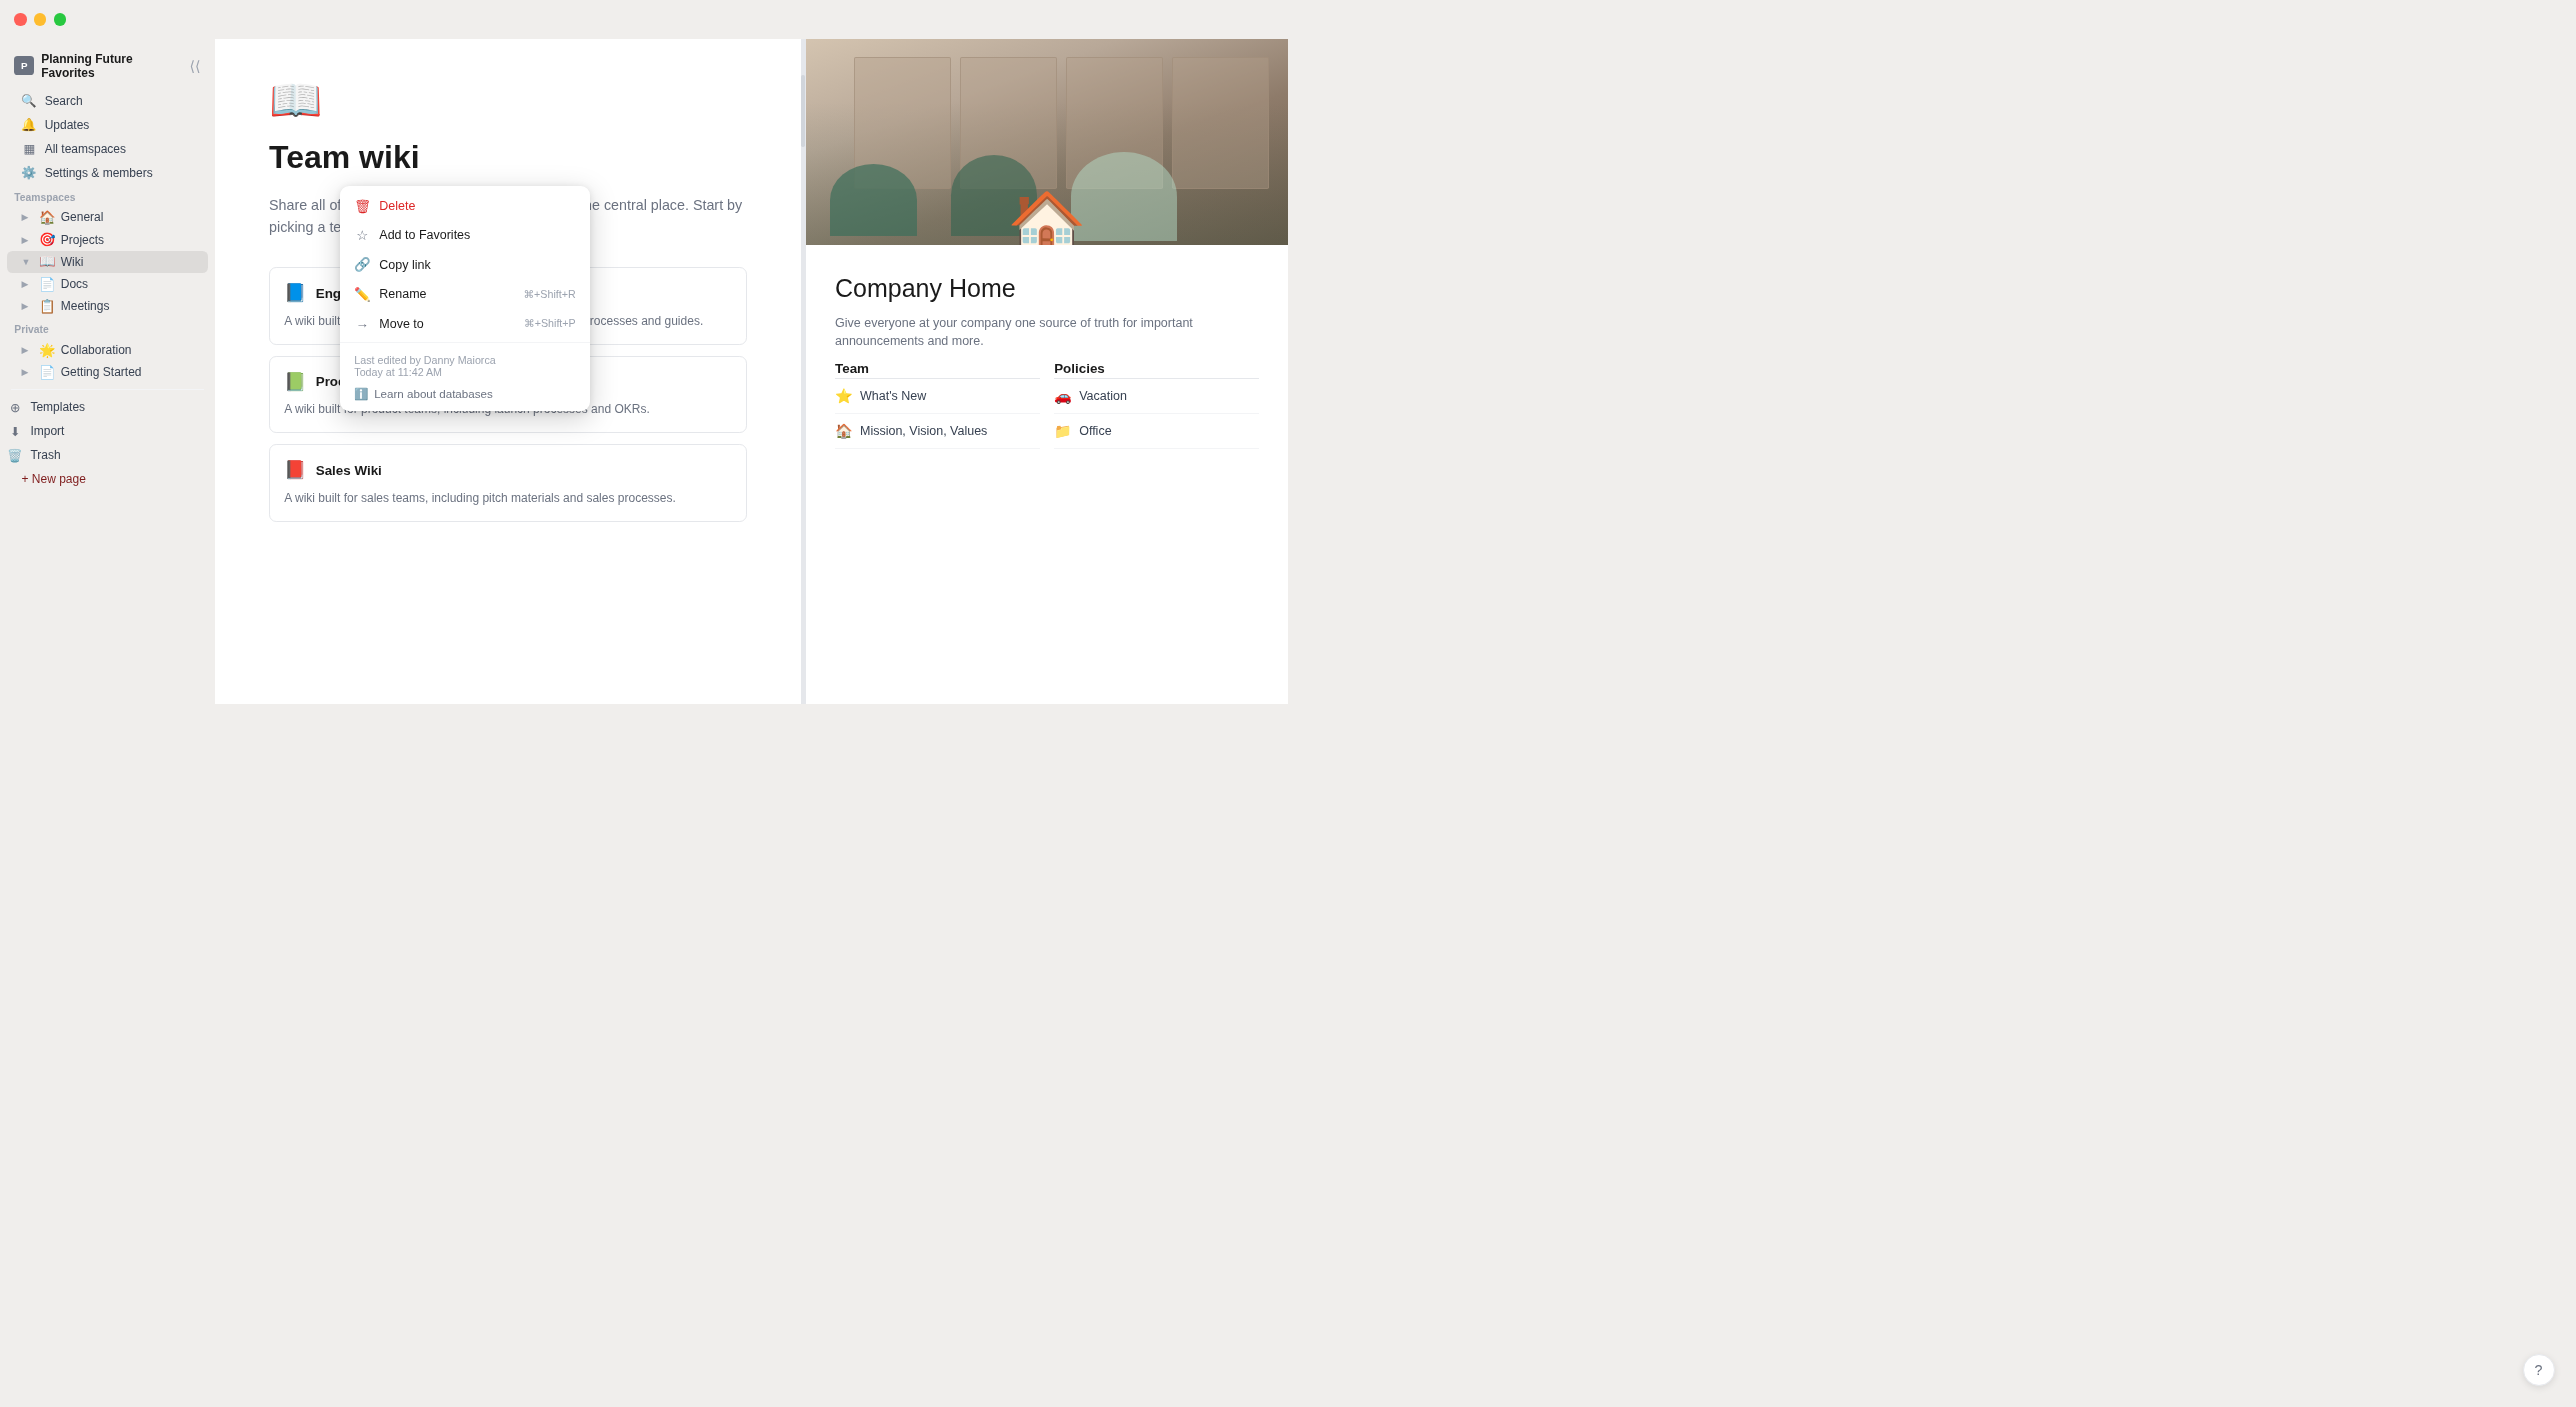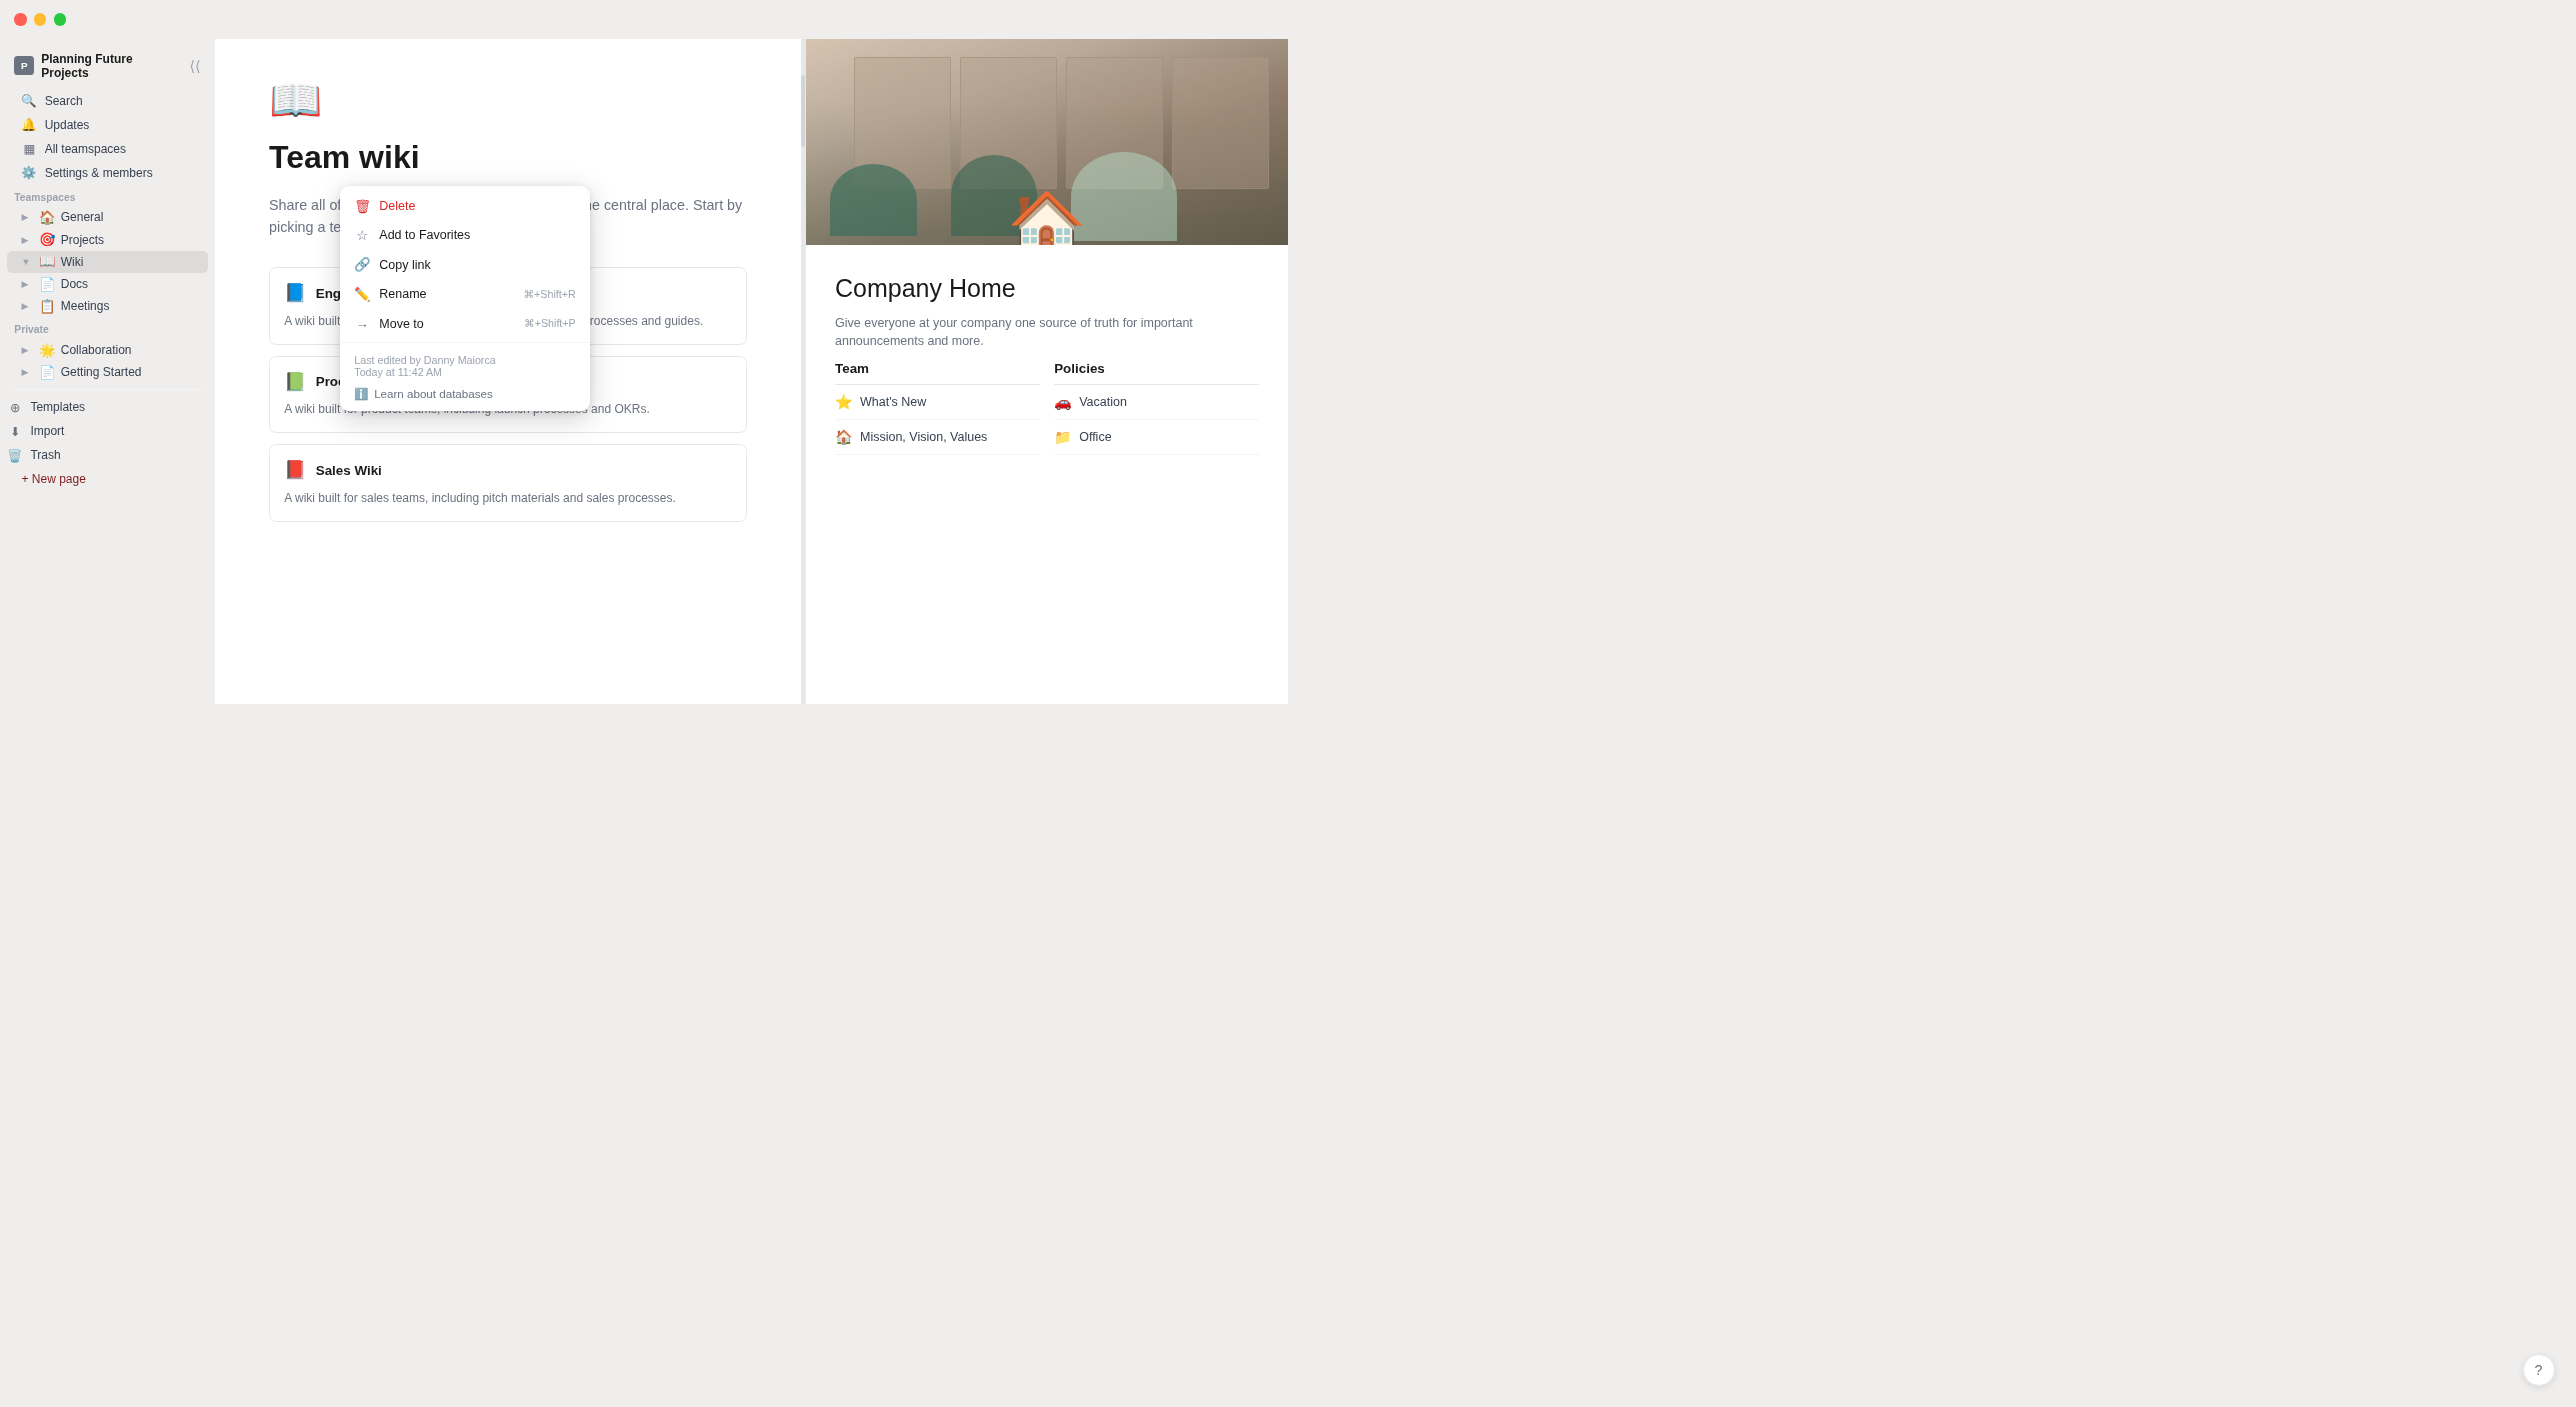--- a/index.html
+++ b/index.html
@@ -262,21 +262,21 @@
       margin-bottom: 10px;
     }
     .preview-columns {
       display: flex;
       gap: 14.3px;
     }
     .preview-col-header {
       font-size: 13.4px;
       font-weight: 600;
       color: #1a1a1a;
-      padding-bottom: 8px;
+      padding-bottom: 2px;
       border-bottom: 0.9px solid #e5e7eb;
       flex: 1;
     }
     .preview-col-item {
       display: flex;
       align-items: center;
       gap: 7.2px;
       padding: 9px 0;
       font-size: 12.5px;
       color: #374151;
@@ -373,21 +373,21 @@
     <div class="traffic-light tl-green"></div>
   </div>
 </div>
 
 <div class="app-container">
 
   <div class="sidebar">
     <div class="sidebar-top">
       <div class="workspace-header">
         <div class="workspace-avatar">P</div>
-        <span class="workspace-name">Planning Future Projects</span>
+        <span class="workspace-name">Planning Future Favorites</span>
         <span class="collapse-btn">⟨⟨</span>
       </div>
     </div>
 
     <div class="sidebar-nav-item">
       <span class="nav-icon">🔍</span>
       <span class="nav-label">Search</span>
     </div>
     <div class="sidebar-nav-item">
       <span class="nav-icon">🔔</span>

